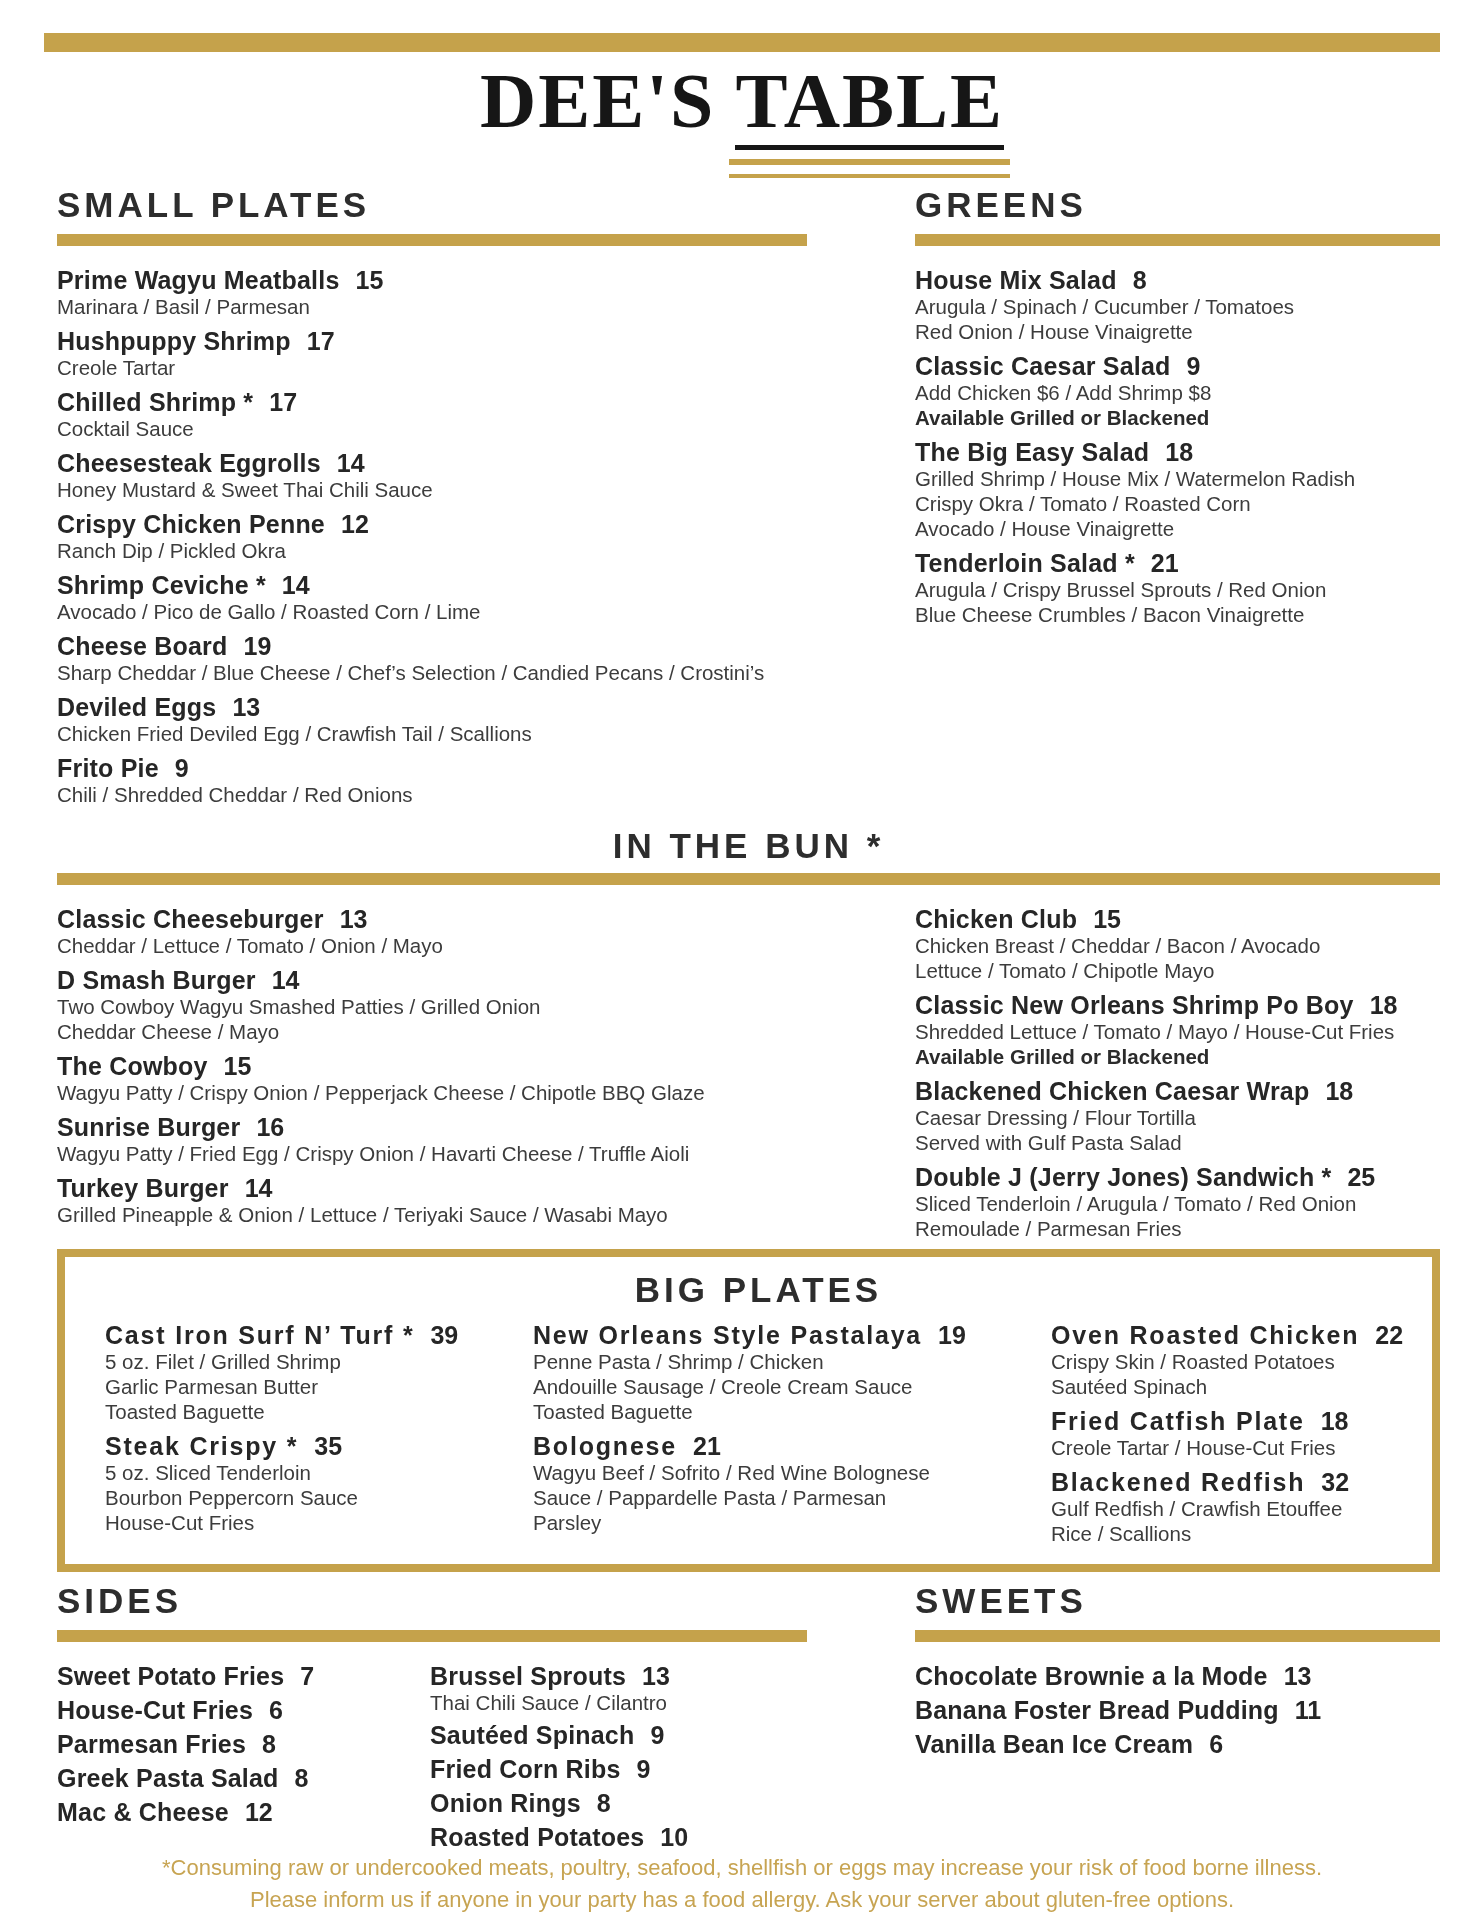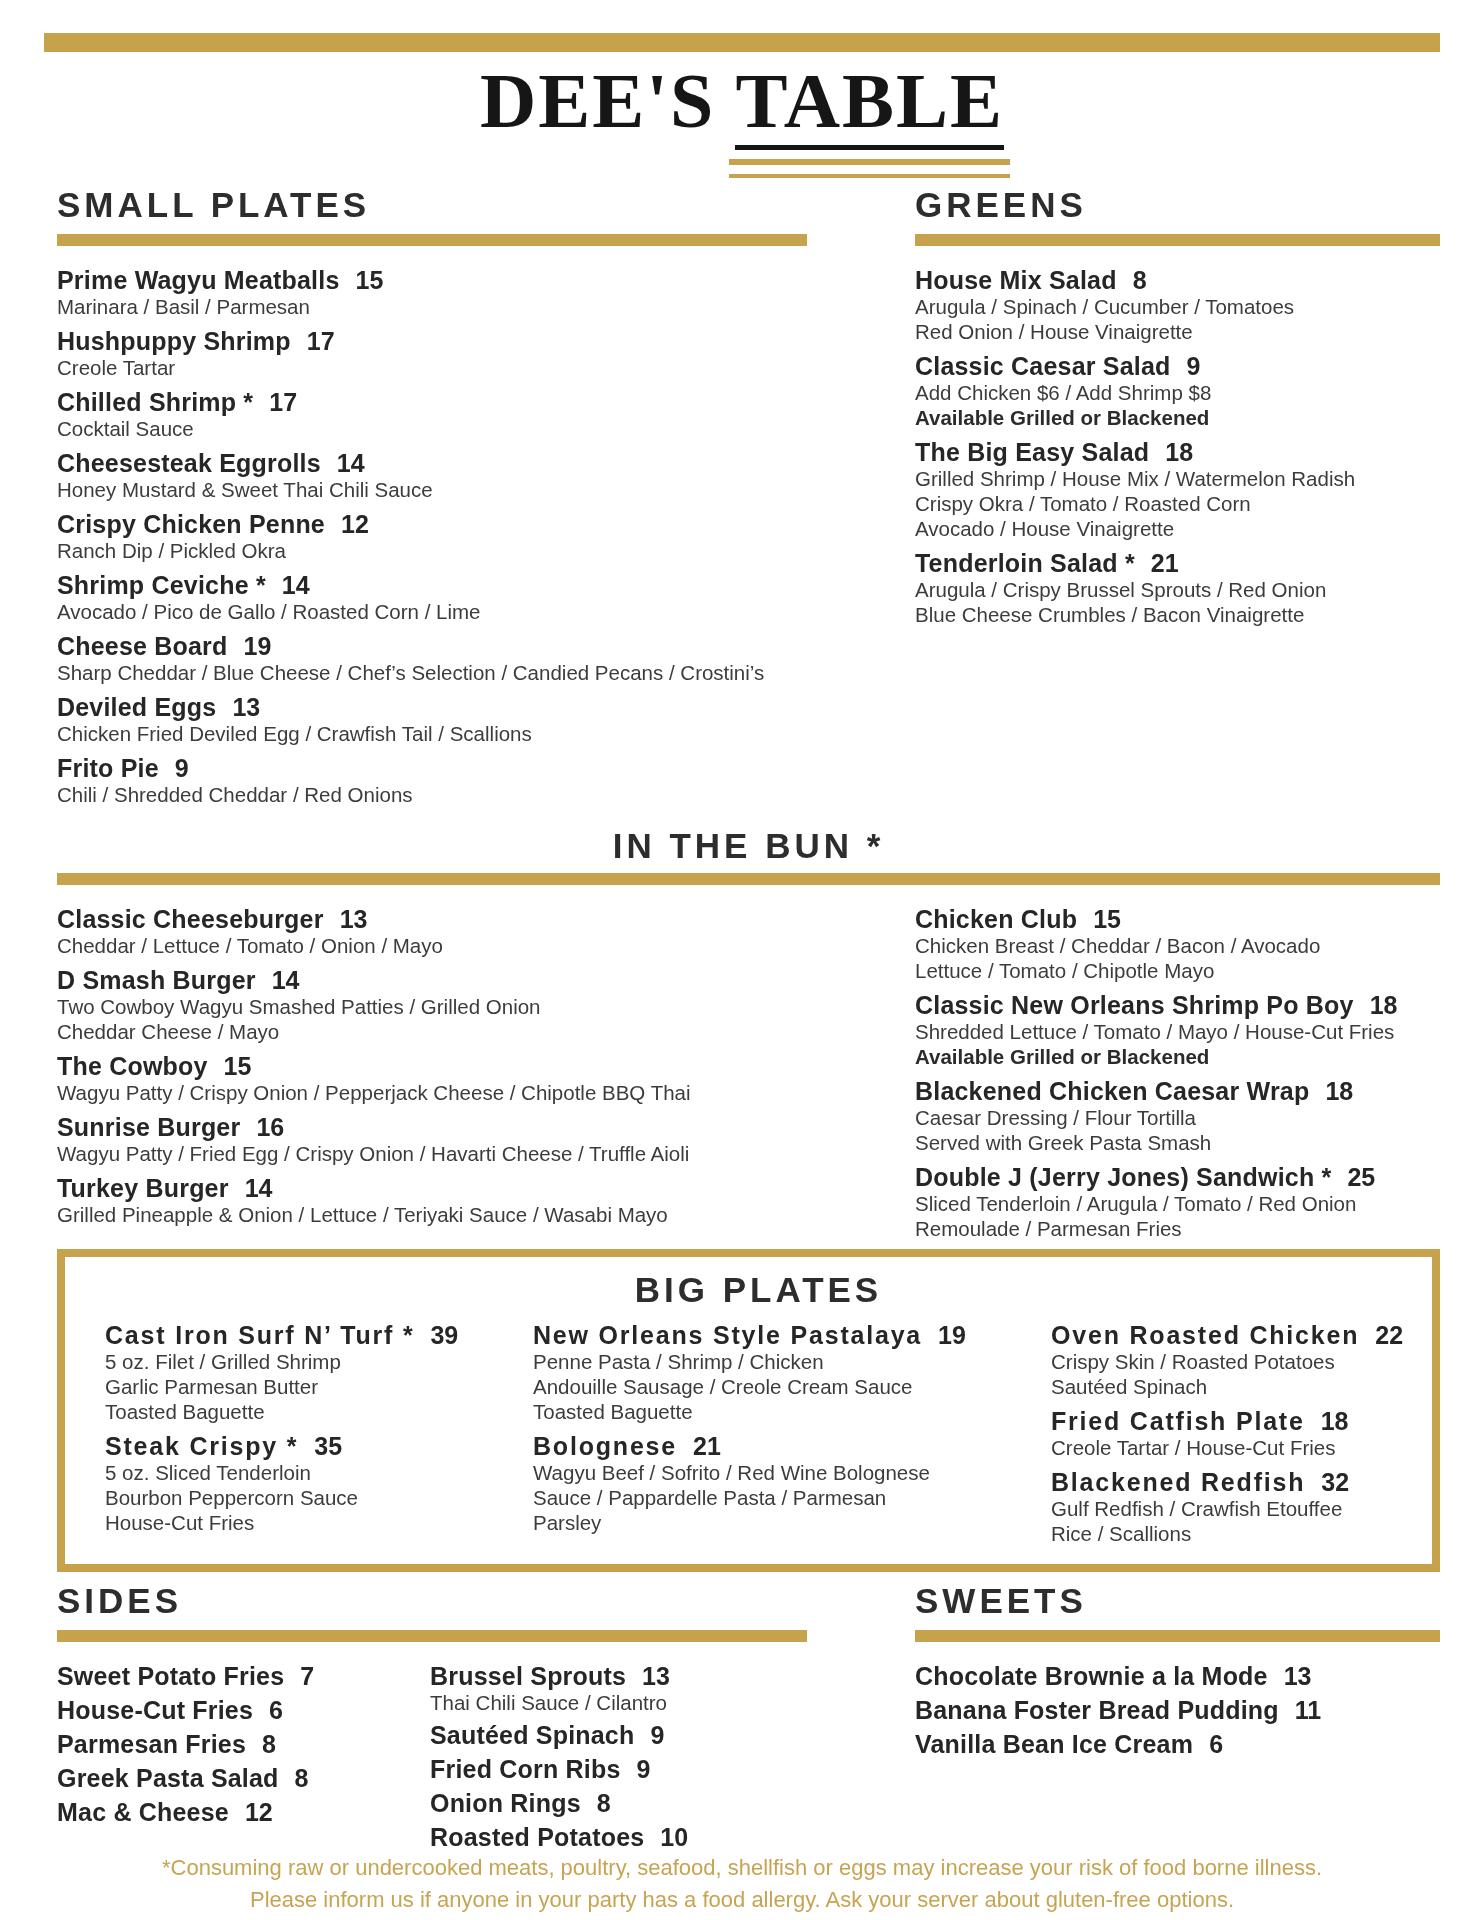--- a/index.html
+++ b/index.html
@@ -173,21 +173,21 @@
               <div class="item-head"><span class="item-name">Classic Cheeseburger</span><span class="item-price">13</span></div>
               <div class="item-desc">Cheddar / Lettuce / Tomato / Onion / Mayo</div>
             </div>
             <div class="item">
               <div class="item-head"><span class="item-name">D Smash Burger</span><span class="item-price">14</span></div>
               <div class="item-desc">Two Cowboy Wagyu Smashed Patties / Grilled Onion</div>
               <div class="item-desc">Cheddar Cheese / Mayo</div>
             </div>
             <div class="item">
               <div class="item-head"><span class="item-name">The Cowboy</span><span class="item-price">15</span></div>
-              <div class="item-desc">Wagyu Patty / Crispy Onion / Pepperjack Cheese / Chipotle BBQ Thai</div>
+              <div class="item-desc">Wagyu Patty / Crispy Onion / Pepperjack Cheese / Chipotle BBQ Glaze</div>
             </div>
             <div class="item">
               <div class="item-head"><span class="item-name">Sunrise Burger</span><span class="item-price">16</span></div>
               <div class="item-desc">Wagyu Patty / Fried Egg / Crispy Onion / Havarti Cheese / Truffle Aioli</div>
             </div>
             <div class="item">
               <div class="item-head"><span class="item-name">Turkey Burger</span><span class="item-price">14</span></div>
               <div class="item-desc">Grilled Pineapple &amp; Onion / Lettuce / Teriyaki Sauce / Wasabi Mayo</div>
             </div>
           </div>
@@ -198,21 +198,21 @@
               <div class="item-desc">Lettuce / Tomato / Chipotle Mayo</div>
             </div>
             <div class="item">
               <div class="item-head"><span class="item-name">Classic New Orleans Shrimp Po Boy</span><span class="item-price">18</span></div>
               <div class="item-desc">Shredded Lettuce / Tomato / Mayo / House-Cut Fries</div>
               <div class="item-desc bold">Available Grilled or Blackened</div>
             </div>
             <div class="item">
               <div class="item-head"><span class="item-name">Blackened Chicken Caesar Wrap</span><span class="item-price">18</span></div>
               <div class="item-desc">Caesar Dressing / Flour Tortilla</div>
-              <div class="item-desc">Served with Greek Pasta Smash</div>
+              <div class="item-desc">Served with Gulf Pasta Salad</div>
             </div>
             <div class="item">
               <div class="item-head"><span class="item-name">Double J (Jerry Jones) Sandwich *</span><span class="item-price">25</span></div>
               <div class="item-desc">Sliced Tenderloin / Arugula / Tomato / Red Onion</div>
               <div class="item-desc">Remoulade / Parmesan Fries</div>
             </div>
           </div>
       </div>
     </section>
 

